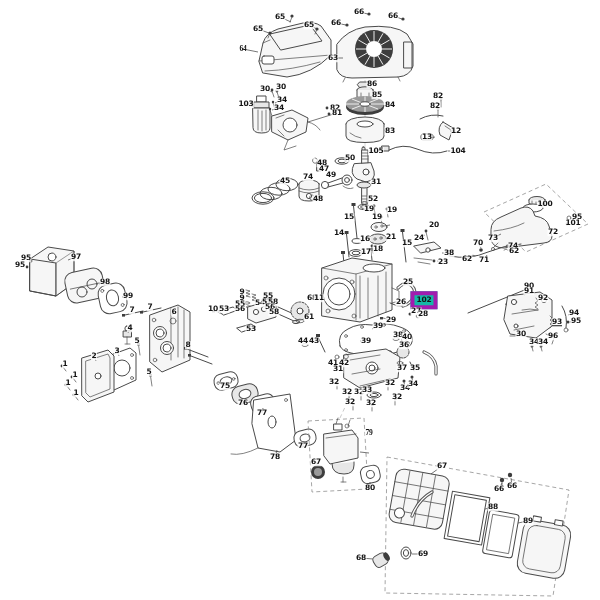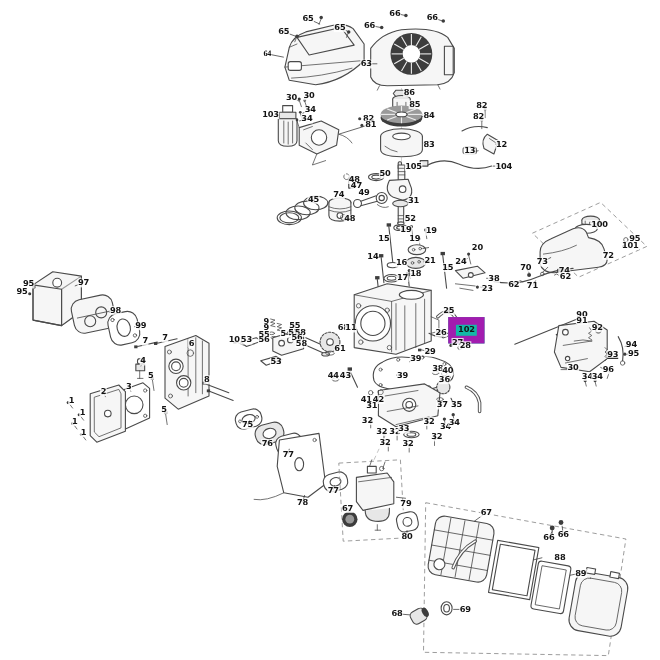--- a/index.html
+++ b/index.html
@@ -3,21 +3,21 @@
 <meta charset="utf-8">
 <style>
   html,body{margin:0;padding:0;background:#fff;}
   .stage{position:relative;width:600px;height:600px;background:#fff;overflow:hidden;
          font-family:"DejaVu Sans",sans-serif;}
   svg.art,svg.leaders,.labels-layer{position:absolute;left:0;top:0;width:600px;height:600px;}
   svg.leaders,.labels-layer{pointer-events:none;}
   .lbl{position:absolute;transform:translate(-50%,-50%);
        font:bold 7.5px "DejaVu Sans",sans-serif;color:#141414;line-height:1;
        background:rgba(255,255,255,.82);padding:0 .5px;letter-spacing:-.2px;white-space:nowrap;}
-  .lbl.boxed{border:7px solid #a21caf;background:#14b8a6;padding:1px 2px;}
+  .lbl.boxed{border:4px solid #a21caf;background:#14b8a6;padding:1px 2px;}
   .leader{stroke:#3c3c3c;stroke-width:.7;}
   
   .p{stroke:#4a4a4a;stroke-width:1;fill:none;stroke-linejoin:round;stroke-linecap:round;}
   .t{stroke:#4a4a4a;stroke-width:.7;fill:none;stroke-linecap:round;}
   .f{fill:#f6f6f6;}.w{fill:#fff;}.g{fill:#e7e7e7;}.d{fill:#3d3d3d;}.m{fill:#9a9a9a;}
   .dash{stroke:#8f8f8f;stroke-width:.8;stroke-dasharray:4 3;fill:none;}
   .tube{stroke:#555;stroke-width:3.2;fill:none;stroke-linecap:round;}
   .tubein{stroke:#fff;stroke-width:1.4;fill:none;stroke-linecap:round;}
   .wl{stroke:#ededed;stroke-width:1;}
 </style>
@@ -792,27 +792,27 @@
       <span class="lbl" style="left: 65px; top: 364px;">1</span>
       <span class="lbl" style="left: 75px; top: 375px;">1</span>
       <span class="lbl" style="left: 68px; top: 383px;">1</span>
       <span class="lbl" style="left: 76px; top: 393px;">1</span>
       <span class="lbl" style="left: 188px; top: 345px;">8</span>
       <span class="lbl" style="left: 225px; top: 386px;">75</span>
       <span class="lbl" style="left: 243px; top: 403px;">76</span>
       <span class="lbl" style="left: 262px; top: 413px;">77</span>
       <span class="lbl" style="left: 275px; top: 457px;">78</span>
       <span class="lbl" style="left: 303px; top: 446px;">77</span>
-      <span class="lbl" style="left: 369px; top: 458px;">79</span>
+      <span class="lbl" style="left: 369px; top: 433px; font-family: Liberation Serif, serif;">79</span>
       <span class="lbl" style="left: 316px; top: 462px;">67</span>
       <span class="lbl" style="left: 370px; top: 488px;">80</span>
       <span class="lbl" style="left: 442px; top: 466px;">67</span>
       <span class="lbl" style="left: 499px; top: 489px;">66</span>
       <span class="lbl" style="left: 512px; top: 486px;">66</span>
-      <span class="lbl" style="left: 493px; top: 507px; margin-left: 16px;">88</span>
+      <span class="lbl" style="left: 493px; top: 507px;">88</span>
       <span class="lbl" style="left: 528px; top: 521px;">89</span>
       <span class="lbl" style="left: 423px; top: 554px;">69</span>
       <span class="lbl" style="left: 361px; top: 558px;">68</span>
       <span class="lbl" style="left: 529px; top: 286px;">90</span>
       <span class="lbl" style="left: 529px; top: 291px;">91</span>
       <span class="lbl" style="left: 543px; top: 298px;">92</span>
       <span class="lbl" style="left: 574px; top: 313px; text-align: center;">94</span>
       <span class="lbl" style="left: 557px; top: 322px; text-decoration: underline;">93</span>
       <span class="lbl" style="left: 576px; top: 321px;">95</span>
       <span class="lbl" style="left: 553px; top: 336px;">96</span>

